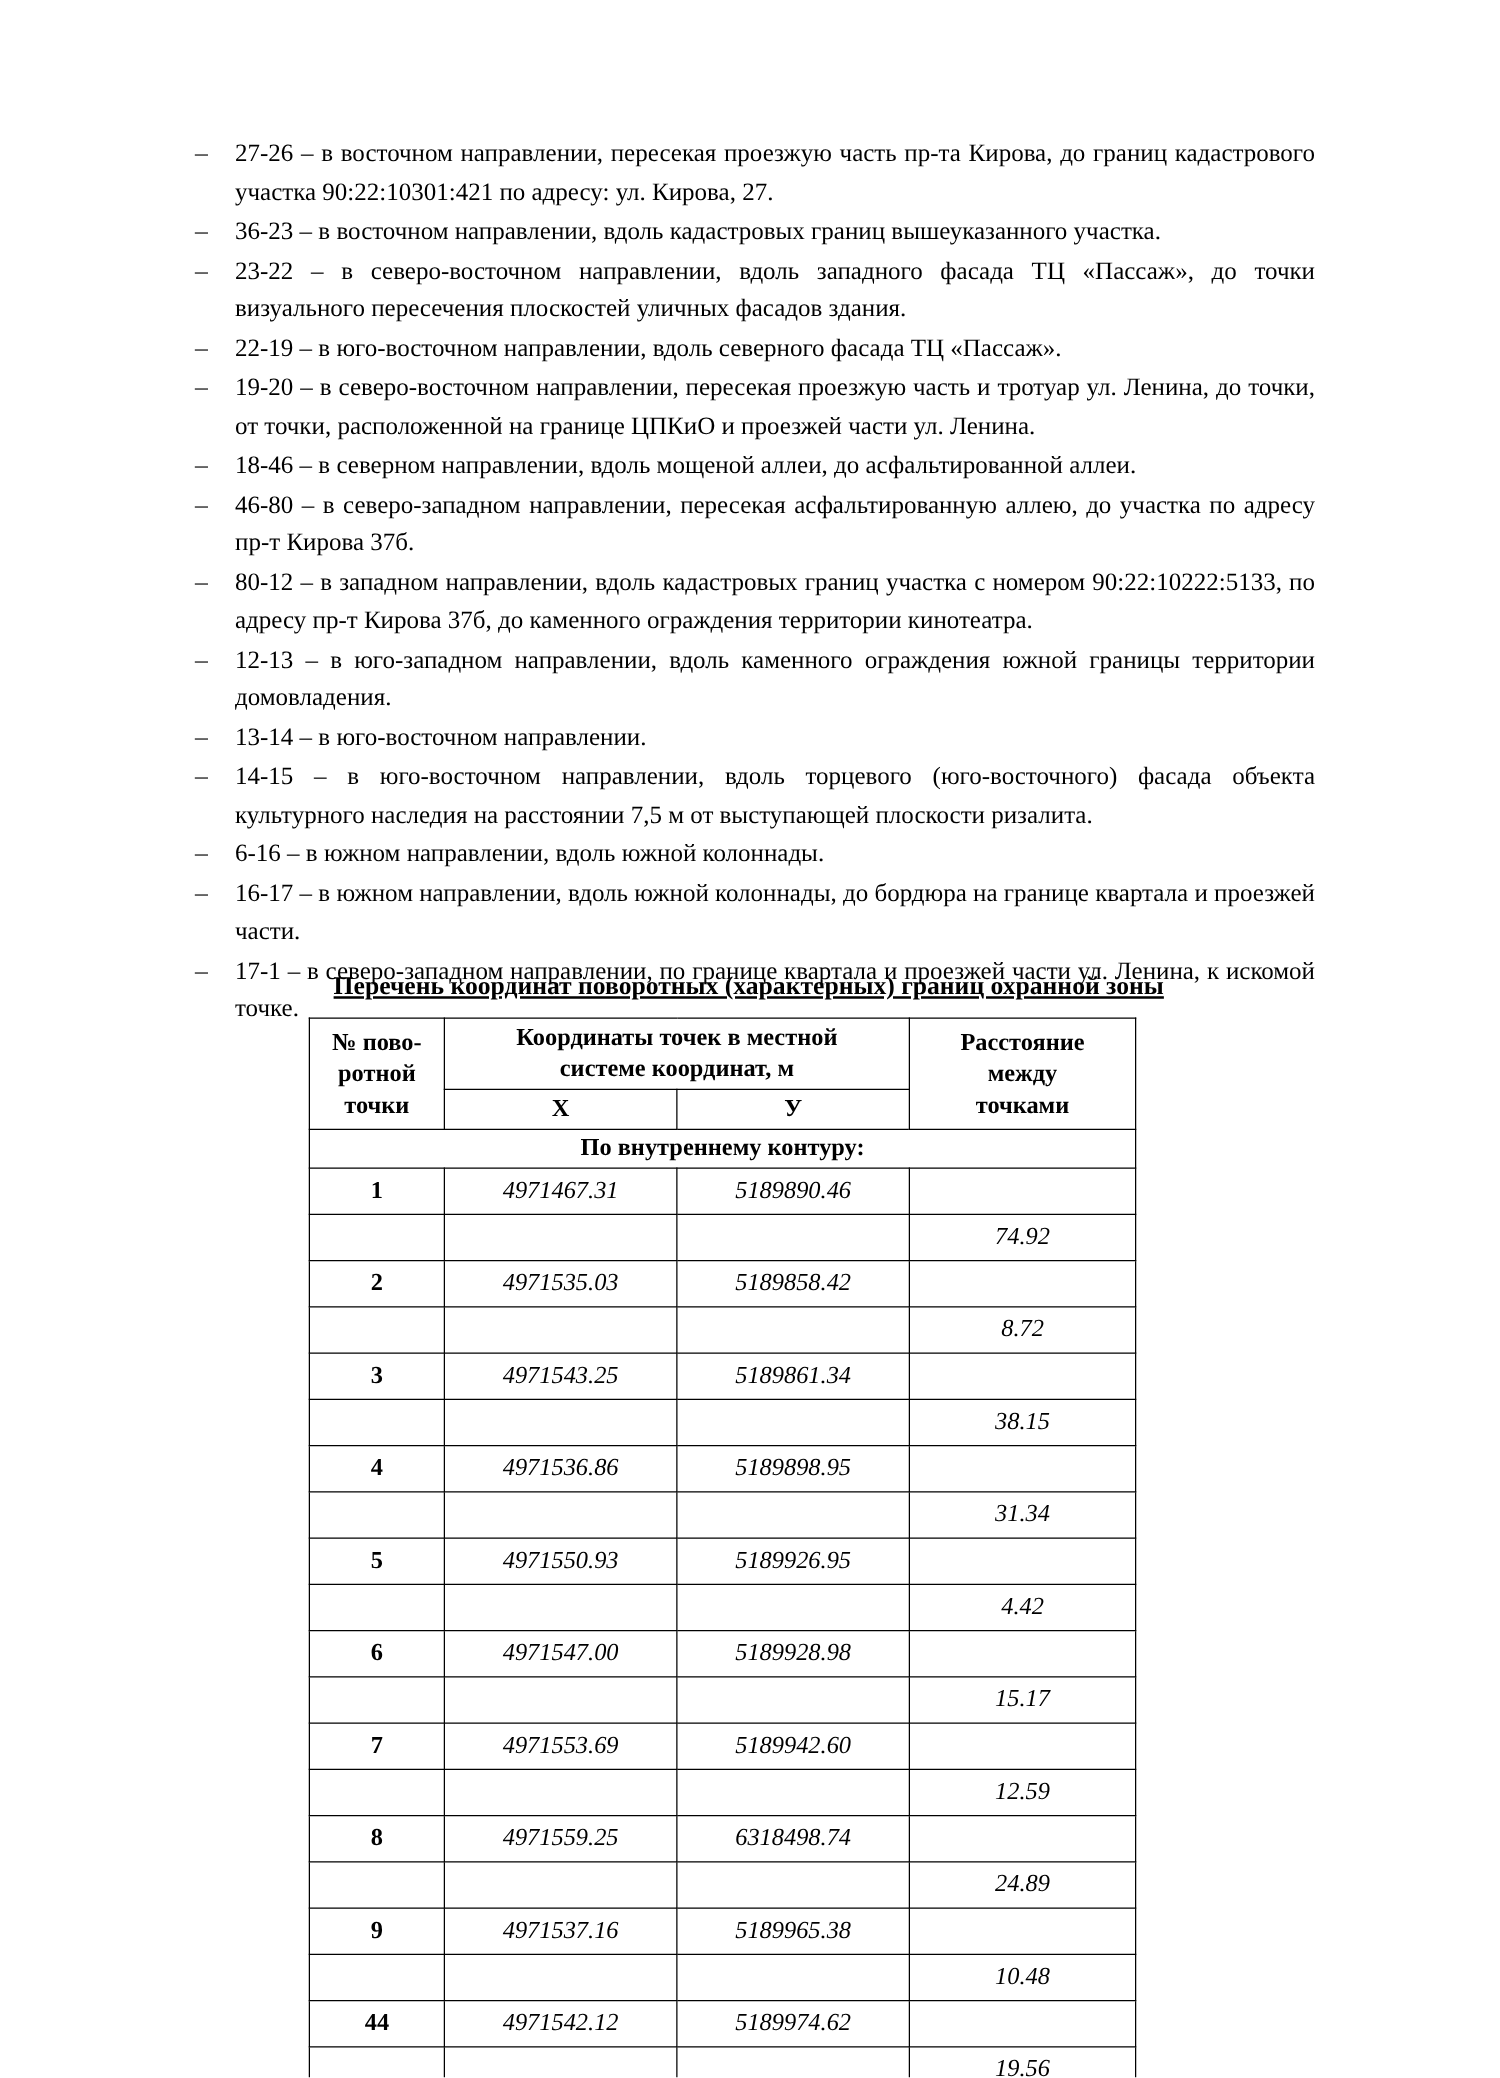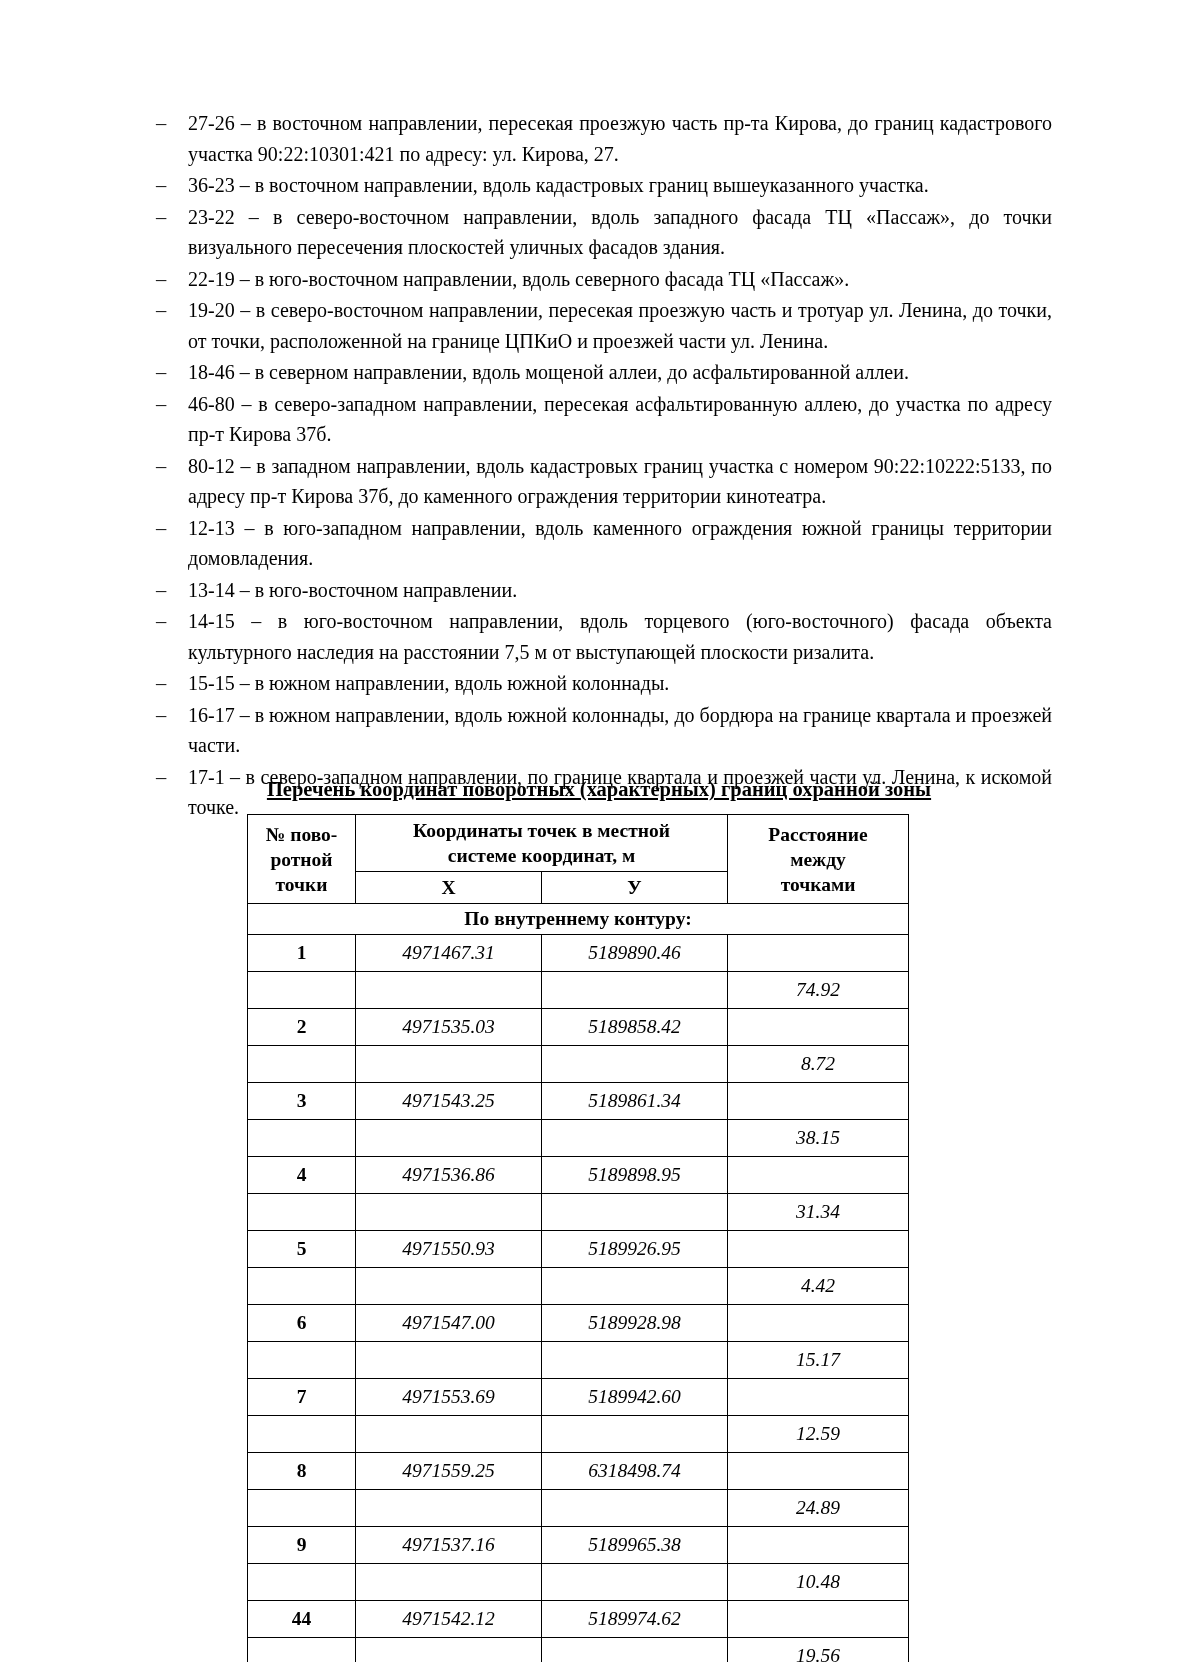--- a/index.html
+++ b/index.html
@@ -167,21 +167,21 @@
       <div class="list-item">
         <div class="dash">–</div>
         <div class="li-text nojust">13-14 – в юго-восточном направлении.</div>
       </div>
       <div class="list-item">
         <div class="dash">–</div>
         <div class="li-text">14-15 – в юго-восточном направлении, вдоль торцевого (юго-восточного) фасада объекта культурного наследия на расстоянии 7,5 м от выступающей плоскости ризалита.</div>
       </div>
       <div class="list-item">
         <div class="dash">–</div>
-        <div class="li-text nojust">15-15 – в южном направлении, вдоль южной колоннады.</div>
+        <div class="li-text nojust">6-16 – в южном направлении, вдоль южной колоннады.</div>
       </div>
       <div class="list-item">
         <div class="dash">–</div>
         <div class="li-text">16-17 – в южном направлении, вдоль южной колоннады, до бордюра на границе квартала и проезжей части.</div>
       </div>
       <div class="list-item">
         <div class="dash">–</div>
         <div class="li-text">17-1 – в северо-западном направлении, по границе квартала и проезжей части ул. Ленина, к искомой точке.</div>
       </div>
     </div>

